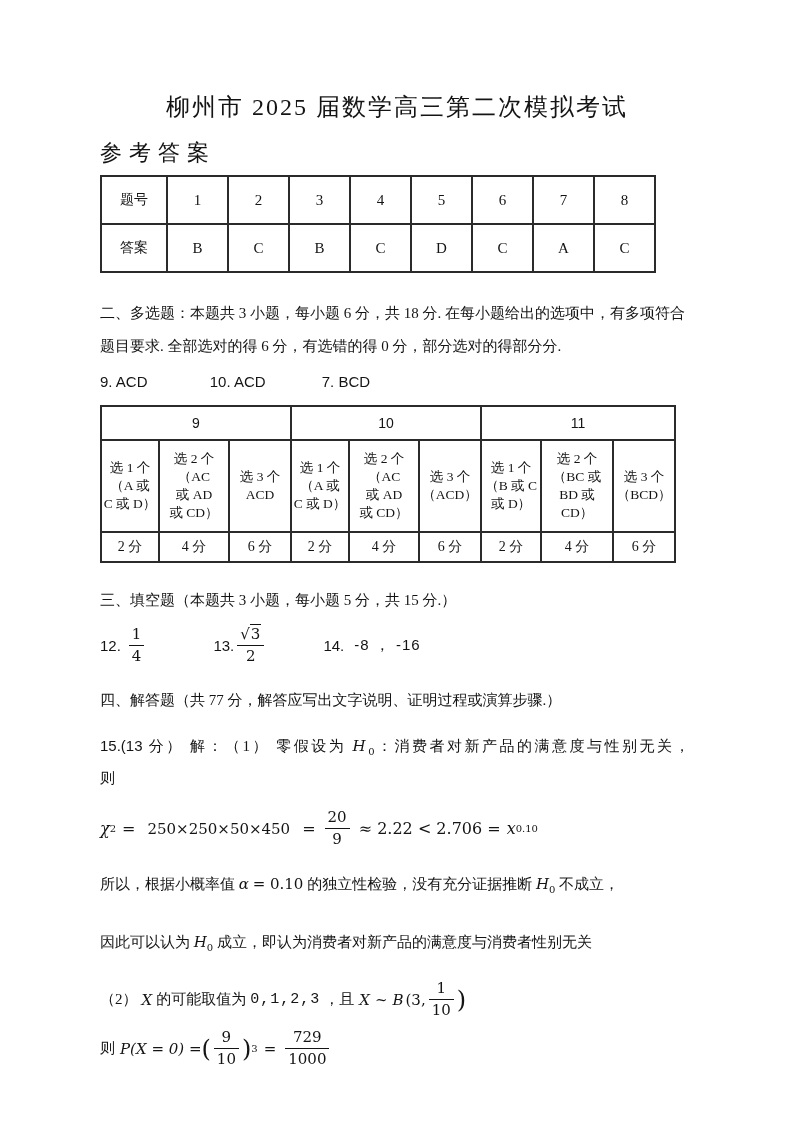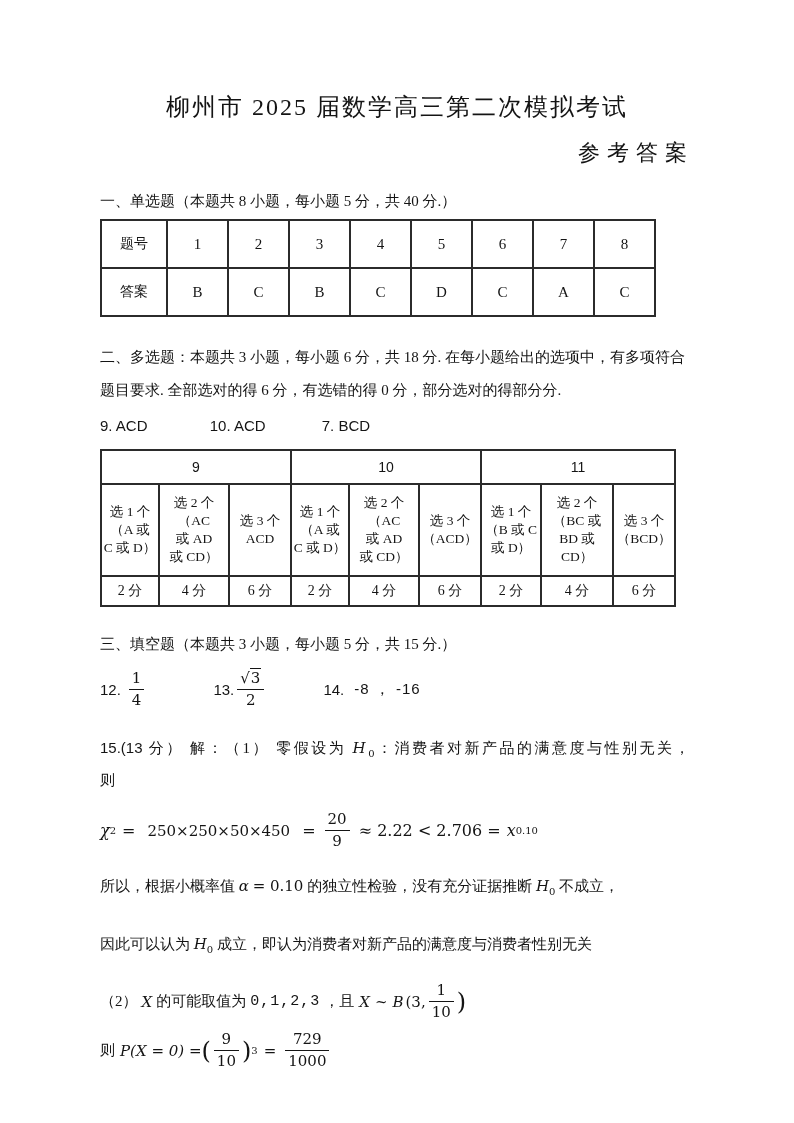--- a/index.html
+++ b/index.html
@@ -8,21 +8,21 @@
     font-family:"Liberation Serif","DejaVu Serif",serif;
     overflow:hidden;position:relative;
   }
   .page{padding:90px 100px 0 100px;}
 
   .title{
     text-align:center;font-size:24px;line-height:34px;letter-spacing:2px;
     font-weight:400;margin:0;
   }
   .subtitle{
-    text-align:right;font-size:22px;line-height:30px;letter-spacing:7px;
+    text-align:left;font-size:22px;line-height:30px;letter-spacing:7px;
     font-weight:400;margin:14px 0 0 0;
   }
 
   .sec-heading{font-size:15px;line-height:22px;margin:22px 0 0 0;}
 
   
   table{border-collapse:collapse;}
   .t1{margin-top:7px;width:556px;table-layout:fixed;}
   .t1 td{
     border:2px solid #2b2b2b;text-align:center;vertical-align:middle;
@@ -80,21 +80,20 @@
   .vals-sans{font-family:Liberation Mono, monospace;letter-spacing:1px;}
 </style>
 </head>
 <body>
 
 <div class="page">
 
   <h1 class="title">柳州市 2025 届数学高三第二次模拟考试</h1>
   <h2 class="subtitle">参考答案</h2>
 
-  <p class="sec-heading">一、单选题（本题共 8 小题，每小题 5 分，共 40 分.）</p>
 
   <table class="t1">
     <colgroup>
       <col style="width:66px">
         <col>
         <col>
         <col>
         <col>
         <col>
         <col>
@@ -189,20 +188,21 @@
     </span>
     <span class="fill-label g13">13.</span>
     <span class="frac math">
       <span class="num sqrt"><span>√</span><span class="rad">3</span></span>
       <span class="den">2</span>
     </span>
     <span class="fill-label g14">14.</span>
     <span class="fill-sans" style="margin-left:10px">-8 ，  -16</span>
   </div>
 
+  <p class="sec-heading" style="margin-top:20px">四、解答题（共 77 分，解答应写出文字说明、证明过程或演算步骤.）</p>
 
   <p class="q15-line">
     <span class="q15-num">15.(13</span>
     <span>分） 解：（1） 零假设为</span>
     <span class="math mvar">H</span><sub class="msub math">0</sub><span>：</span><span>消费者对新产品的满意度与性别无关，则</span>
   </p>
 
   <div class="chi-line math">
     <span class="mvar">χ</span>
       <sup class="msup">2</sup>

